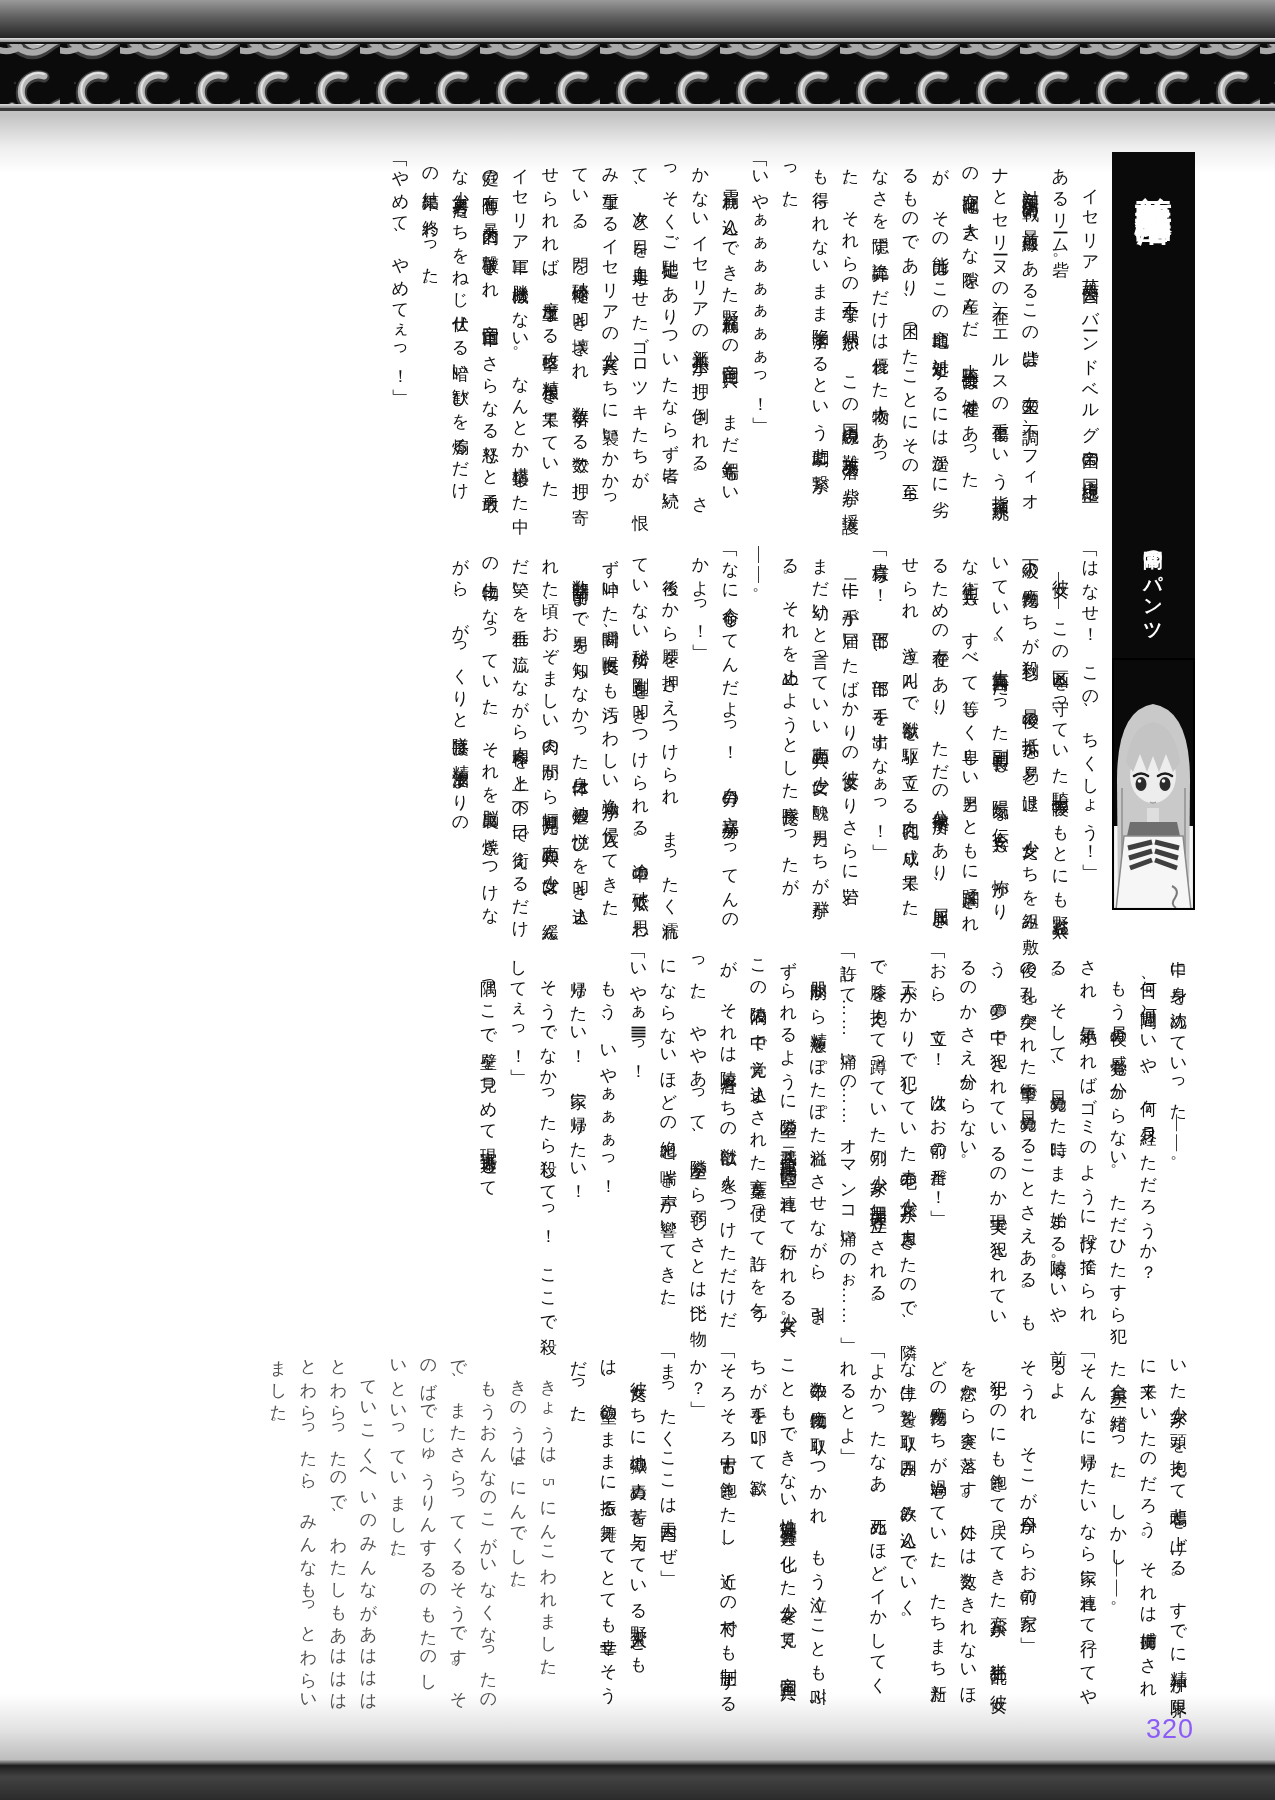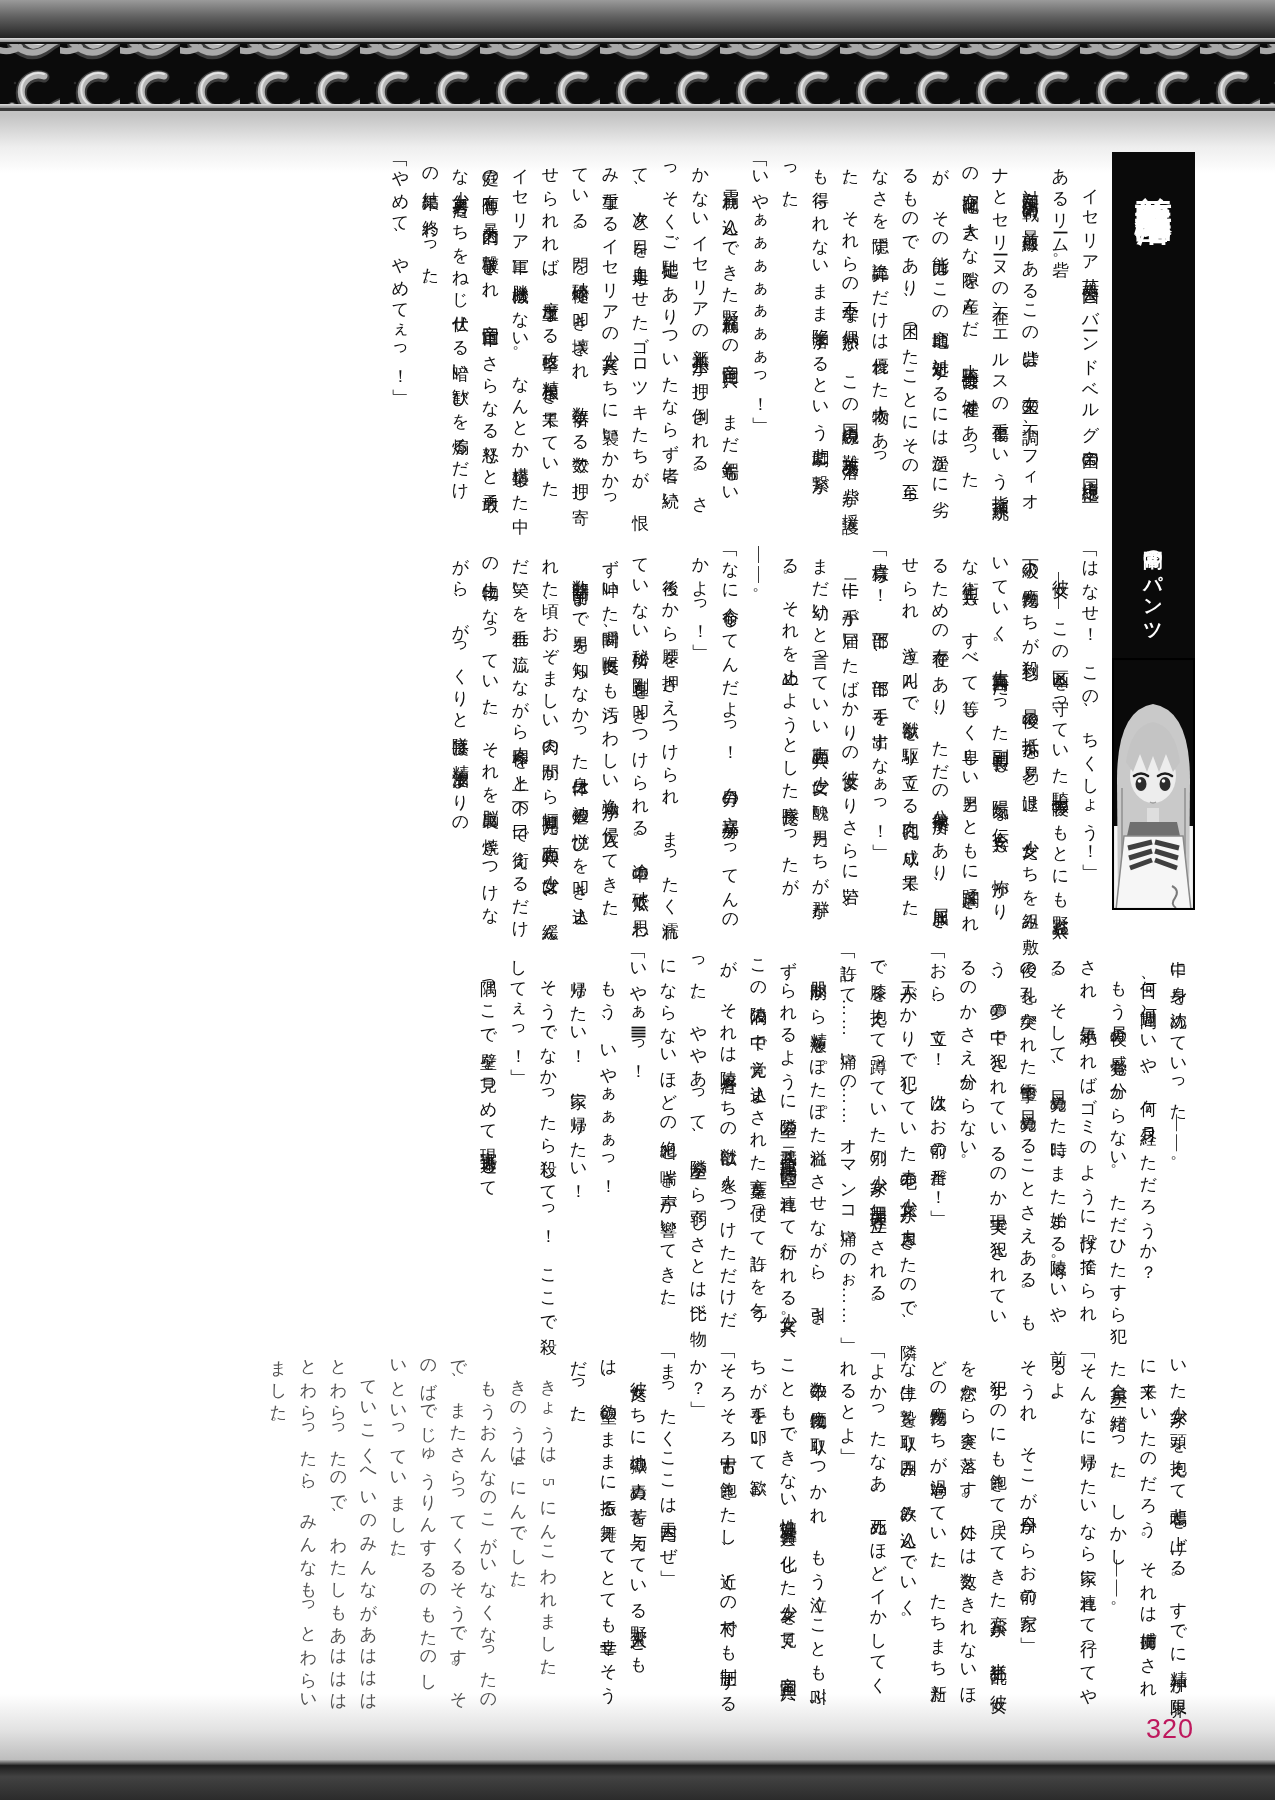--- a/index.html
+++ b/index.html
@@ -35,21 +35,21 @@
   }
   .band p{margin:0;padding:0;}
   .band p.childlike{color:#3a3a3a;opacity:.88;}
   .band1{right:170px;top:156px;width:985px;height:352px;}
   .band2{right:170px;top:546px;width:985px;height:390px;}
   .band3{right:82px;top:948px;width:1065px;height:392px;}
   .band4{right:82px;top:1348px;width:1065px;height:358px;}
   
   .page-number{left:1146px;top:1714px;width:52px;
     font-family:"Liberation Sans","DejaVu Sans",sans-serif;
-    font-size:27px;color:#be185d;letter-spacing:1px;}
+    font-size:27px;color:#8b5cf6;letter-spacing:1px;}
 </style>
 </head>
 <body>
 
 <div class="abs deco-top">
   <svg width="1275" height="115" xmlns="http://www.w3.org/2000/svg">
     <defs>
       <linearGradient id="metal" x1="0" y1="0" x2="0" y2="1">
         <stop offset="0" stop-color="#9a9a9a"></stop>
         <stop offset="0.45" stop-color="#606060"></stop>

